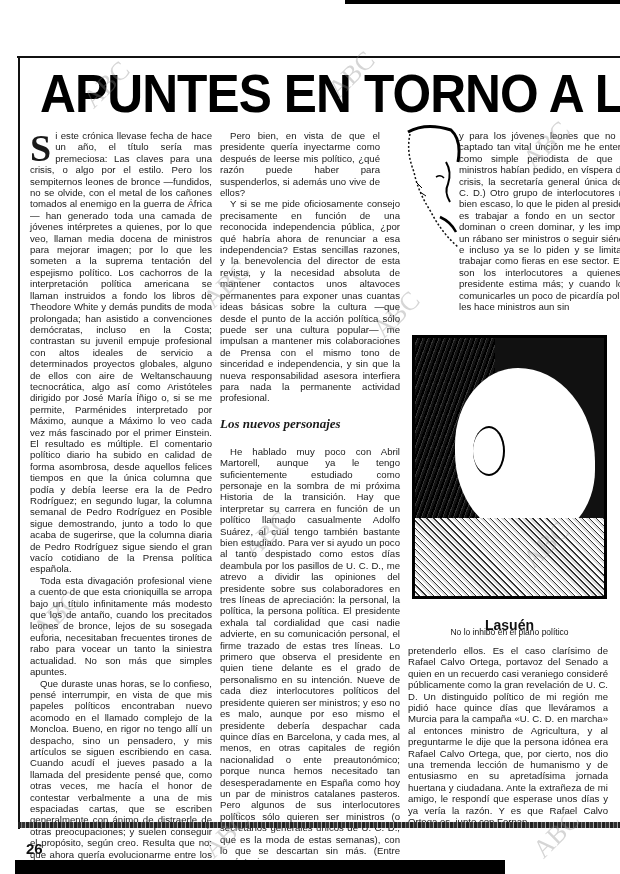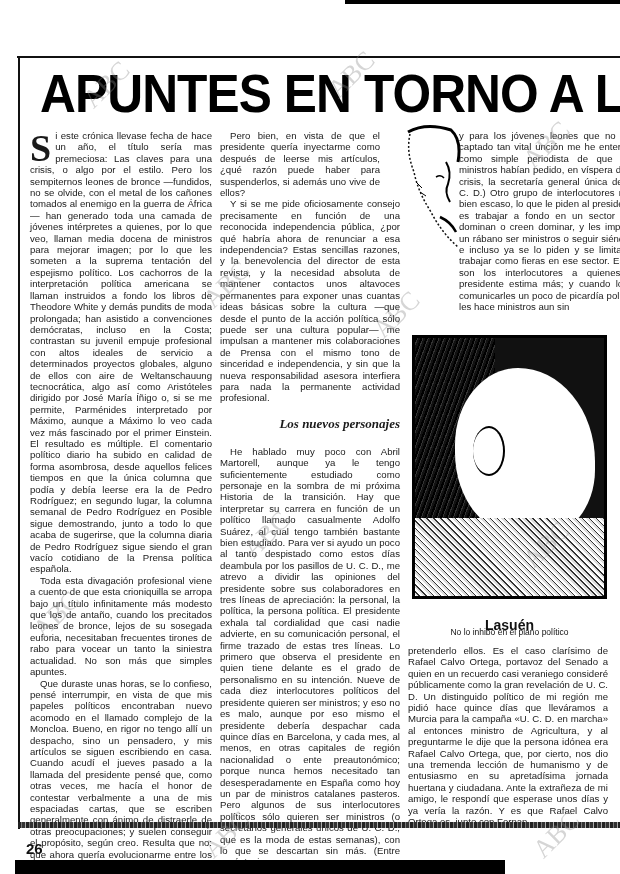--- a/index.html
+++ b/index.html
@@ -24,21 +24,21 @@
   .col p { text-indent: 10px; }
   .col p.noindent { text-indent: 0; }
   .col1 { left: 30px; top: 130px; width: 182px; }
   .col2 { left: 220px; top: 130px; width: 180px; }
   .col3 { left: 408px; top: 130px; width: 200px; margin-left: 29px; }
 
   .dropcap { float: left; font-family: "Liberation Serif", serif; font-weight: bold; font-size: 38px;
     line-height: 32px; margin: 2px 4px 0 0; }
 
   .subhead { font-family: "Liberation Serif", serif; font-style: italic; font-weight: bold;
-    font-size: 13px; line-height: 16px; margin: 12px 0 14px 0; text-align: right; text-indent: 0; }
+    font-size: 13px; line-height: 16px; margin: 12px 0 14px 0; text-align: left; text-indent: 0; }
 
   .portrait { position: absolute; left: 400px; top: 122px; width: 68px; height: 140px; }
 
   .photo { position: absolute; left: 412px; top: 335px; width: 195px; height: 264px; background: #111;
     border: 3px solid #000; overflow: hidden; }
   .photo .face { position: absolute; left: 40px; top: 30px; width: 140px; height: 170px; background: #fff;
     border-radius: 45% 55% 40% 50%; }
   .photo .ear { position: absolute; left: 58px; top: 88px; width: 32px; height: 50px; background: #fff;
     border: 2px solid #000; border-left: none; border-radius: 50%; }
   .photo .collar { position: absolute; left: 0; top: 180px; width: 195px; height: 84px;
@@ -66,21 +66,21 @@
 
 <div class="col col1">
   <p class="noindent">
     <span class="dropcap">S</span><span>i este crónica llevase fecha de hace un año, el título sería mas premeciosa: Las claves para una crisis, o algo por el estilo. Pero los sempiternos leones de bronce —fundidos, no se olvide, con el metal de los cañones tomados al enemigo en la guerra de África— han generado toda una camada de jóvenes intérpretes a quienes, por lo que veo, llaman media docena de ministros para mejorar imagen; por lo que les someten a la suprema tentación del espejismo político. Los cachorros de la interpretación política americana se llaman instruidos a fondo los libros de Theodore White y demás pundits de moda prolongada; han asistido a convenciones demócratas, incluso en la Costa; contrastan su juvenil empuje profesional con altos ideales de servicio a determinados proyectos globales, alguno de ellos con aire de Weltanschauung tecnocrática, algo así como Aristóteles dirigido por José María Íñigo o, si se me permite, Parménides interpretado por Máximo, aunque a Máximo lo veo cada vez más fascinado por el primer Einstein. El resultado es múltiple. El comentario político diario ha subido en calidad de forma asombrosa, desde aquellos felices tiempos en que la única columna que podía y debía leerse era la de Pedro Rodríguez; en segundo lugar, la columna semanal de Pedro Rodríguez en Posible sigue demostrando, junto a todo lo que acaba de sugerirse, que la columna diaria de Pedro Rodríguez sigue siendo el gran vacío cotidiano de la Prensa política española.</span>
   </p>
   <p>Toda esta divagación profesional viene a cuento de que esta crioniquilla se arropa bajo un título infinitamente más modesto que los de antaño, cuando los precitados leones de bronce, lejos de su sosegada euforia, necesitaban frecuentes tirones de rabo para vocear un tanto la siniestra actualidad. No son más que simples apuntes.</p>
   <p>Que duraste unas horas, se lo confieso, pensé interrumpir, en vista de que mis papeles políticos encontraban nuevo acomodo en el llamado complejo de la Moncloa. Bueno, en rigor no tengo allí un despacho, sino un pensadero, y mis artículos se siguen escribiendo en casa. Cuando acudí el jueves pasado a la llamada del presidente pensé que, como otras veces, me hacía el honor de contestar verbalmente a una de mis espaciadas cartas, que se escriben generalmente con ánimo de distraerle de otras preocupaciones; y suelen conseguir el propósito, según creo. Resulta que no: que ahora quería evolucionarme entre los castaños de Indias y las semillas selectas, como ya me había sugerido alguna vez,</p>
 </div>
 
 <div class="col col2">
-  <p style="width:160px">Pero bien, en vista de que el presidente quería inyectarme como después de leerse mis artículos, ¿qué razón puede haber para suspenderlos, si además uno vive de ellos?</p>
+  <p style="width:160px">Pero bien, en vista de que el presidente quería inyectarme como después de leerse mis político, ¿qué razón puede haber para suspenderlos, si además uno vive de ellos?</p>
   <p>Y si se me pide oficiosamente consejo precisamente en función de una reconocida independencia pública, ¿por qué habría ahora de renunciar a esa independencia? Estas sencillas razones, y la benevolencia del director de esta revista, y la necesidad absoluta de mantener contactos unos altavoces permanentes para exponer unas cuantas ideas básicas sobre la cultura —que desde el punto de la acción política sólo puede ser una cultura popular— me impulsan a mantener mis colaboraciones de Prensa con el mismo tono de sinceridad e independencia, y sin que la nueva responsabilidad asesora interfiera para nada la permanente actividad profesional.</p>
   <h2 class="subhead">Los nuevos personajes</h2>
   <p>He hablado muy poco con Abril Martorell, aunque ya le tengo suficientemente estudiado como personaje en la sombra de mi próxima Historia de la transición. Hay que interpretar su carrera en función de un político llamado casualmente Adolfo Suárez, al cual tengo también bastante bien estudiado. Para ver si ayudo un poco al tanto despistado como estos días deambula por los pasillos de U. C. D., me atrevo a dividir las opiniones del presidente sobre sus colaboradores en tres líneas de apreciación: la personal, la política, la persona política. El presidente exhala tal cordialidad que casi nadie advierte, en su comunicación personal, el firme trazado de estas tres líneas. Lo primero que observa el presidente en quien tiene delante es el grado de personalismo en su intención. Nueve de cada diez interlocutores políticos del presidente quieren ser ministros; y eso no es malo, aunque por eso mismo el presidente debería despachar cada quince días en Barcelona, y cada mes, al menos, en otras capitales de región nacionalidad o ente preautonómico; porque nunca hemos necesitado tan desesperadamente en España como hoy un par de ministros catalanes pasteros. Pero algunos de sus interlocutores políticos sólo quieren ser ministros (o secretarios generales únicos de U. C. D., que es la moda de estas semanas), con lo que se descartan sin más. (Entre paréntesis,</p>
 </div>
 
 <svg class="portrait" viewBox="0 0 68 140" style="left:390px;top:122px;width:80px;">
   <path d="M12 10 Q30 0 55 8 Q66 18 62 40" stroke="#000" stroke-width="3" fill="none"></path>
   <path d="M14 12 Q10 30 18 50 Q22 70 35 90 Q45 110 62 125" stroke="#111" stroke-width="1.5" fill="none" stroke-dasharray="2 2"></path>
   <path d="M50 40 Q56 50 52 62 Q48 70 54 80" stroke="#000" stroke-width="2" fill="none"></path>
   <path d="M40 55 Q45 52 48 56" stroke="#000" stroke-width="1.5" fill="none"></path>

